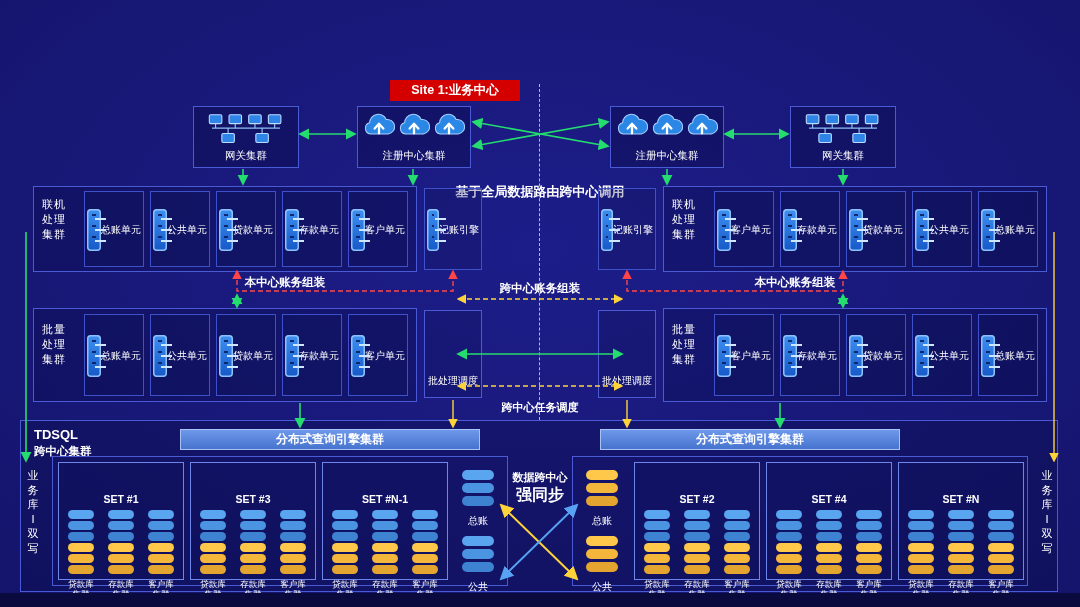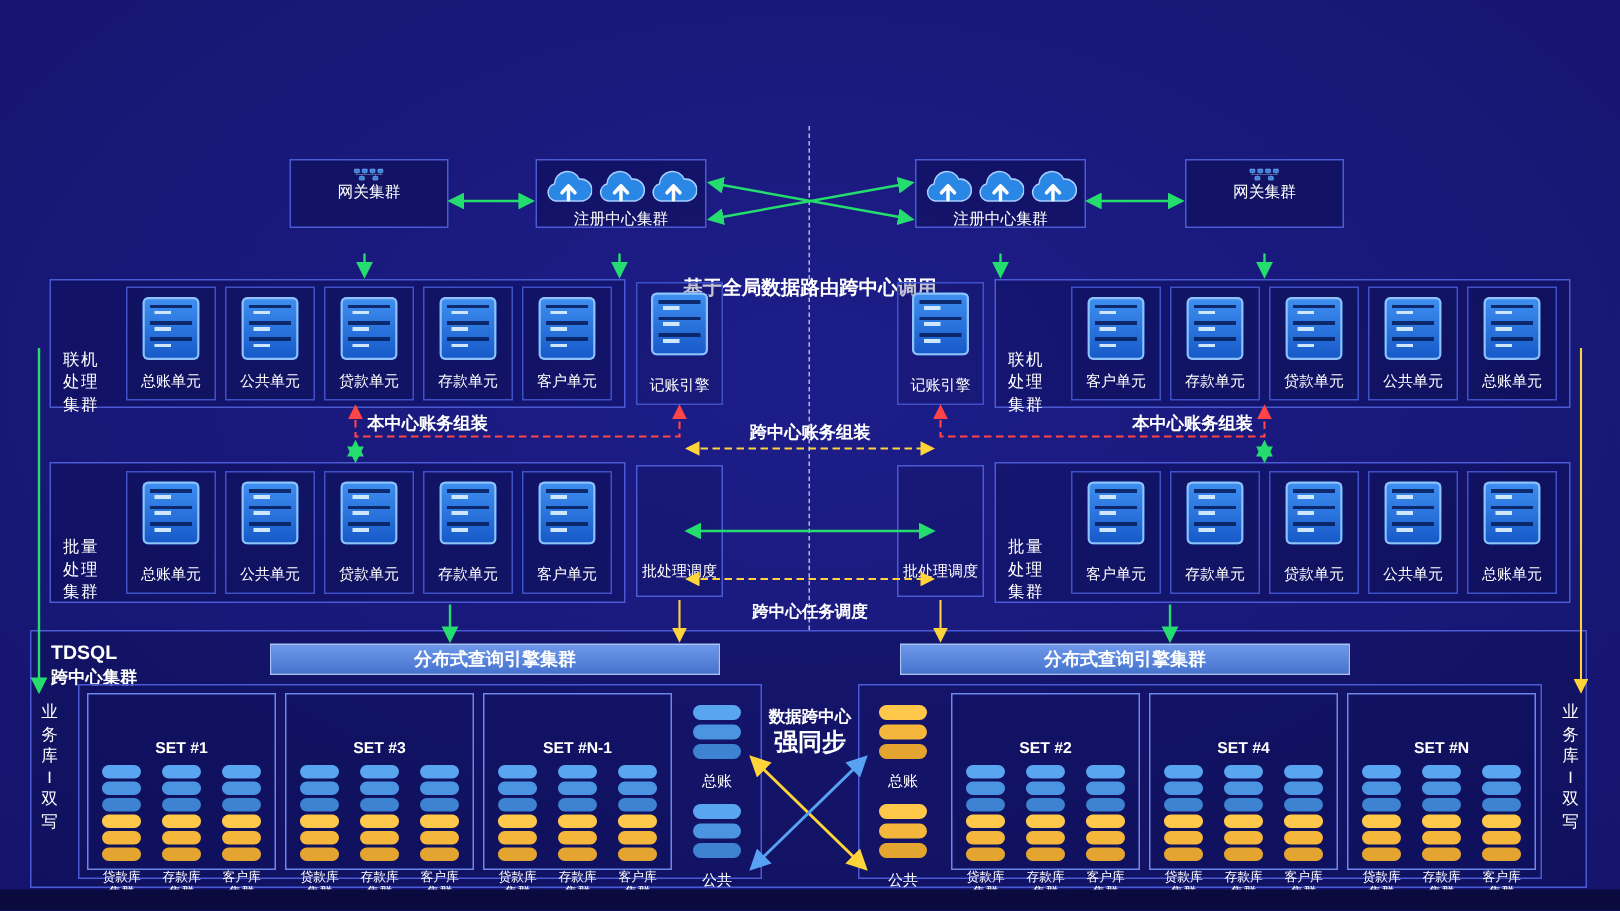--- a/index.html
+++ b/index.html
@@ -4,30 +4,30 @@
 <style>
   html,body{margin:0;padding:0;background:#0e0e55;}
   .stage{position:relative;width:1080px;height:607px;overflow:hidden;
     background:radial-gradient(1200px 720px at 540px 250px,#1d1d8a,#10105c);
     font-family:"Liberation Sans","DejaVu Sans",sans-serif;color:#fff;}
   .abs{position:absolute;}
   .title{position:absolute;left:30px;top:18px;font-size:22px;font-weight:700;letter-spacing:1px;}
   .banner{position:absolute;top:80px;width:130px;height:21px;background:#d40000;color:#fff;
     font-size:12.5px;font-weight:700;display:flex;align-items:center;justify-content:center;}
   .divider{position:absolute;left:539px;top:84px;height:336px;border-left:1.5px dashed rgba(230,235,255,.75);}
-  .tbox{position:absolute;top:106px;height:46px;border:1px solid #4a5ad4;background:rgba(5,8,60,.35);
-    display:flex;flex-direction:column;align-items:center;justify-content:space-between;padding:5px 4px 16px;box-sizing:border-box;}
+  .tbox{position:absolute;top:106px;height:62px;border:1px solid #4a5ad4;background:rgba(5,8,60,.35);
+    display:flex;flex-direction:column;align-items:center;justify-content:space-between;padding:5px 4px 4px;box-sizing:border-box;}
   .tlbl{font-size:10.5px;}
   .clouds{display:flex;gap:3px;margin-top:1px;}
   .ic-cloud{width:32px;height:26px;}
   .ic-net{width:86px;height:34px;}
   .obox{position:absolute;border:1px solid #4a5ad4;background:rgba(5,8,60,.28);box-sizing:border-box;}
-  .vlabel{position:absolute;width:26px;font-size:11px;line-height:15px;text-align:center;word-break:break-all;letter-spacing:1px;margin-top:36px;}
+  .vlabel{position:absolute;width:26px;font-size:11px;line-height:15px;text-align:center;word-break:break-all;letter-spacing:1px;}
   .unit{position:absolute;width:60px;height:76px;border:1px solid #3f51c9;background:rgba(10,14,80,.25);
-    display:flex;flex-direction:column;align-items:center;justify-content:space-between;padding:6px 2px 5px;box-sizing:border-box;}
+    display:flex;flex-direction:row;align-items:center;justify-content:space-between;padding:6px 2px 5px;box-sizing:border-box;}
   .ulbl{font-size:10px;white-space:nowrap;}
   .srv{width:38px;height:42px;border-radius:4px;background:linear-gradient(180deg,#3f90f2,#1658c8);
     box-shadow:inset 0 0 0 1.5px #8fc2f8;position:relative;}
   .srv::before{content:"";position:absolute;left:5px;right:5px;top:5px;bottom:5px;
     background:repeating-linear-gradient(180deg,rgba(8,32,96,.9) 0 2.5px,rgba(0,0,0,0) 2.5px 11px);}
   .srv::after{content:"";position:absolute;left:8px;top:9px;width:11px;height:28px;
     background:repeating-linear-gradient(180deg,#cfe6ff 0 2.5px,rgba(0,0,0,0) 2.5px 11px);}
   .sched{position:absolute;width:58px;height:88px;border:1px solid #4a5ad4;background:rgba(10,14,80,.25);
     display:flex;align-items:flex-end;justify-content:center;padding-bottom:9px;font-size:10px;box-sizing:border-box;}
   .cap{position:absolute;text-align:center;font-weight:700;}
@@ -76,20 +76,21 @@
           <rect x="25" y="3" width="14" height="10" rx="1.5"></rect>
           <rect x="47" y="3" width="14" height="10" rx="1.5"></rect>
           <rect x="69" y="3" width="14" height="10" rx="1.5"></rect>
           <rect x="17" y="24" width="14" height="10" rx="1.5"></rect>
           <rect x="55" y="24" width="14" height="10" rx="1.5"></rect>
         </g>
       </symbol>
     </defs>
   </svg>
 
+  <div class="banner" style="left:390px">Site 1:业务中心</div>
   <div class="divider"></div>
 
   <div class="tbox" style="left:193px;width:106px">
     <svg class="ic-net">
         <use href="#sym-net"></use>
       </svg>
     <div class="tlbl">网关集群</div>
   </div>
   <div class="tbox" style="left:357px;width:114px">
     <div class="clouds">

